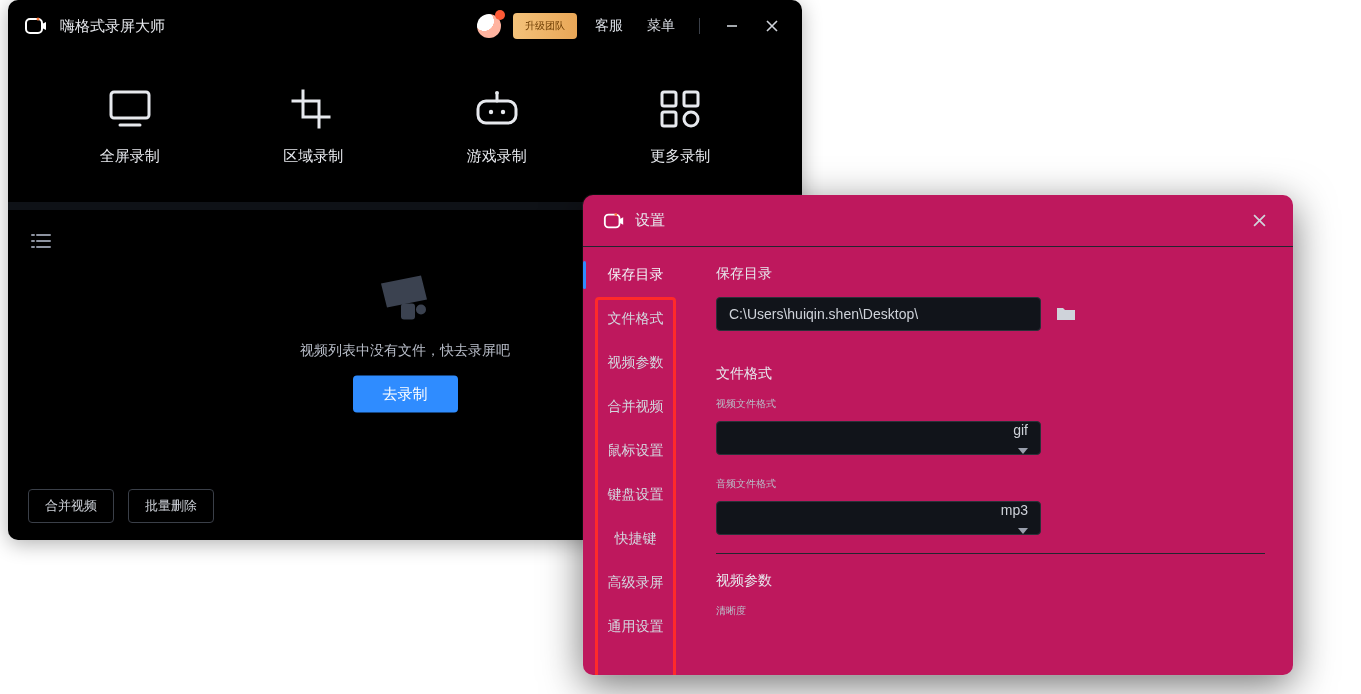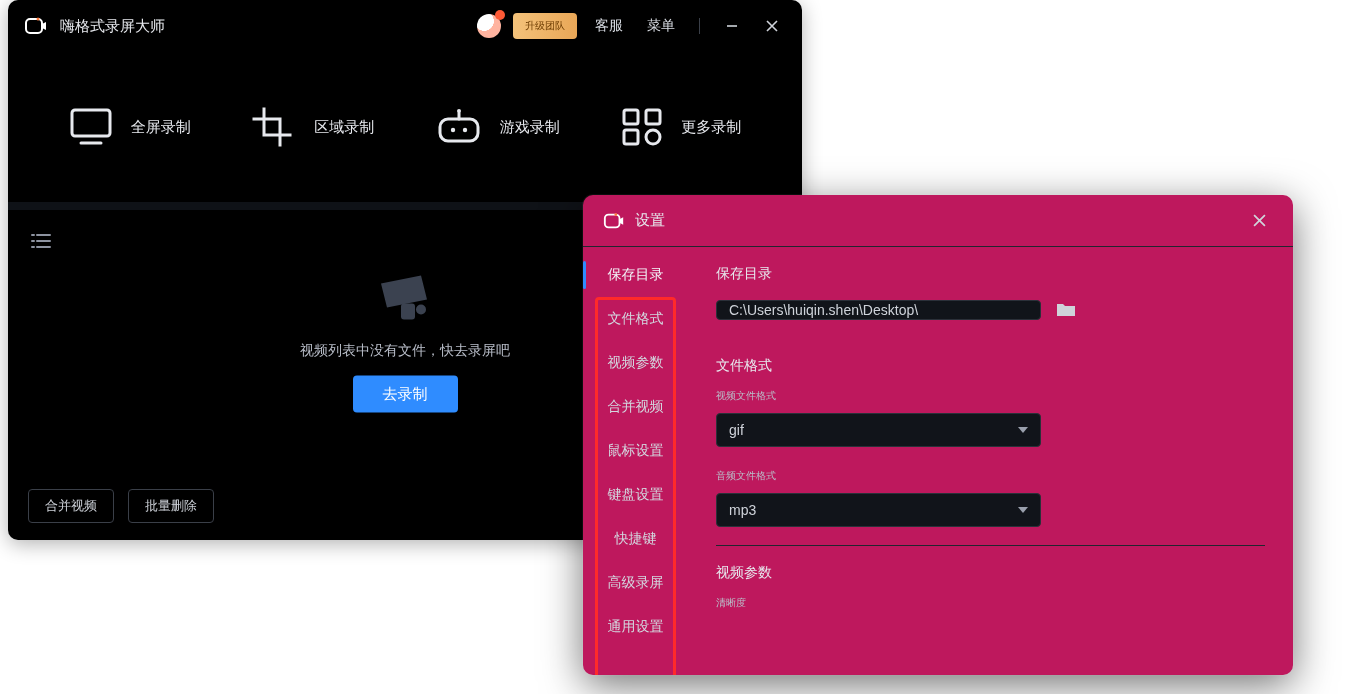--- a/index.html
+++ b/index.html
@@ -76,21 +76,21 @@
 
   .mode-row{
     height:158px;
     display:flex;
     justify-content:space-around;
     align-items:center;
     padding:0 30px;
     border-bottom:8px solid #0f1217;
   }
   .mode-item{
-    display:flex;flex-direction:row;align-items:center;gap:18px;
+    display:flex;flex-direction:column;align-items:center;gap:18px;
     cursor:pointer;
   }
   .mode-label{font-size:15px;color:#e7e9ee;}
 
   .list-area{
     position:relative;
     height:calc(100% - 52px - 158px - 68px);
   }
   .list-icon-btn{
     position:absolute;left:18px;top:18px;
@@ -190,39 +190,39 @@
   .section-gap{height:30px;}
   .sub-label{
     font-size:10px;color:#b9bec9;margin-bottom:10px;
   }
   .divider{
     height:1px;background:#21262f;margin:18px 0;
   }
   .path-row{display:flex;align-items:center;gap:12px;margin-bottom:4px;}
   .text-input{
     flex:0 0 325px;
-    height:20px;
+    height:34px;
     background:#11141a;
     border:1px solid #2b3039;
     border-radius:4px;
     color:#cfd3da;
     padding:0 12px;
     font-size:14px;
     outline:none;
   }
   .folder-btn{
     width:26px;height:26px;display:flex;align-items:center;justify-content:center;
     color:#cfd3da;cursor:pointer;
   }
   .select-box{
     width:325px;height:34px;
     background:#11141a;border:1px solid #2b3039;border-radius:4px;
     color:#cfd3da;
-    display:flex;align-items:center;justify-content:space-between;
-    padding:0 12px;cursor:pointer;font-size:14px;
+    display:flex;align-items:flex-end;justify-content:space-between;
+    padding:0 12px;cursor:pointer;font-size:14px;flex-direction:column;
   }
   .tri-down{
     width:0;height:0;border-left:5px solid transparent;border-right:5px solid transparent;
     border-top:6px solid #9aa0ad;
   }
 
   
   .settings-content::-webkit-scrollbar{width:8px;}
   .settings-content::-webkit-scrollbar-thumb{background:#2b3039;border-radius:4px;}
 </style>

